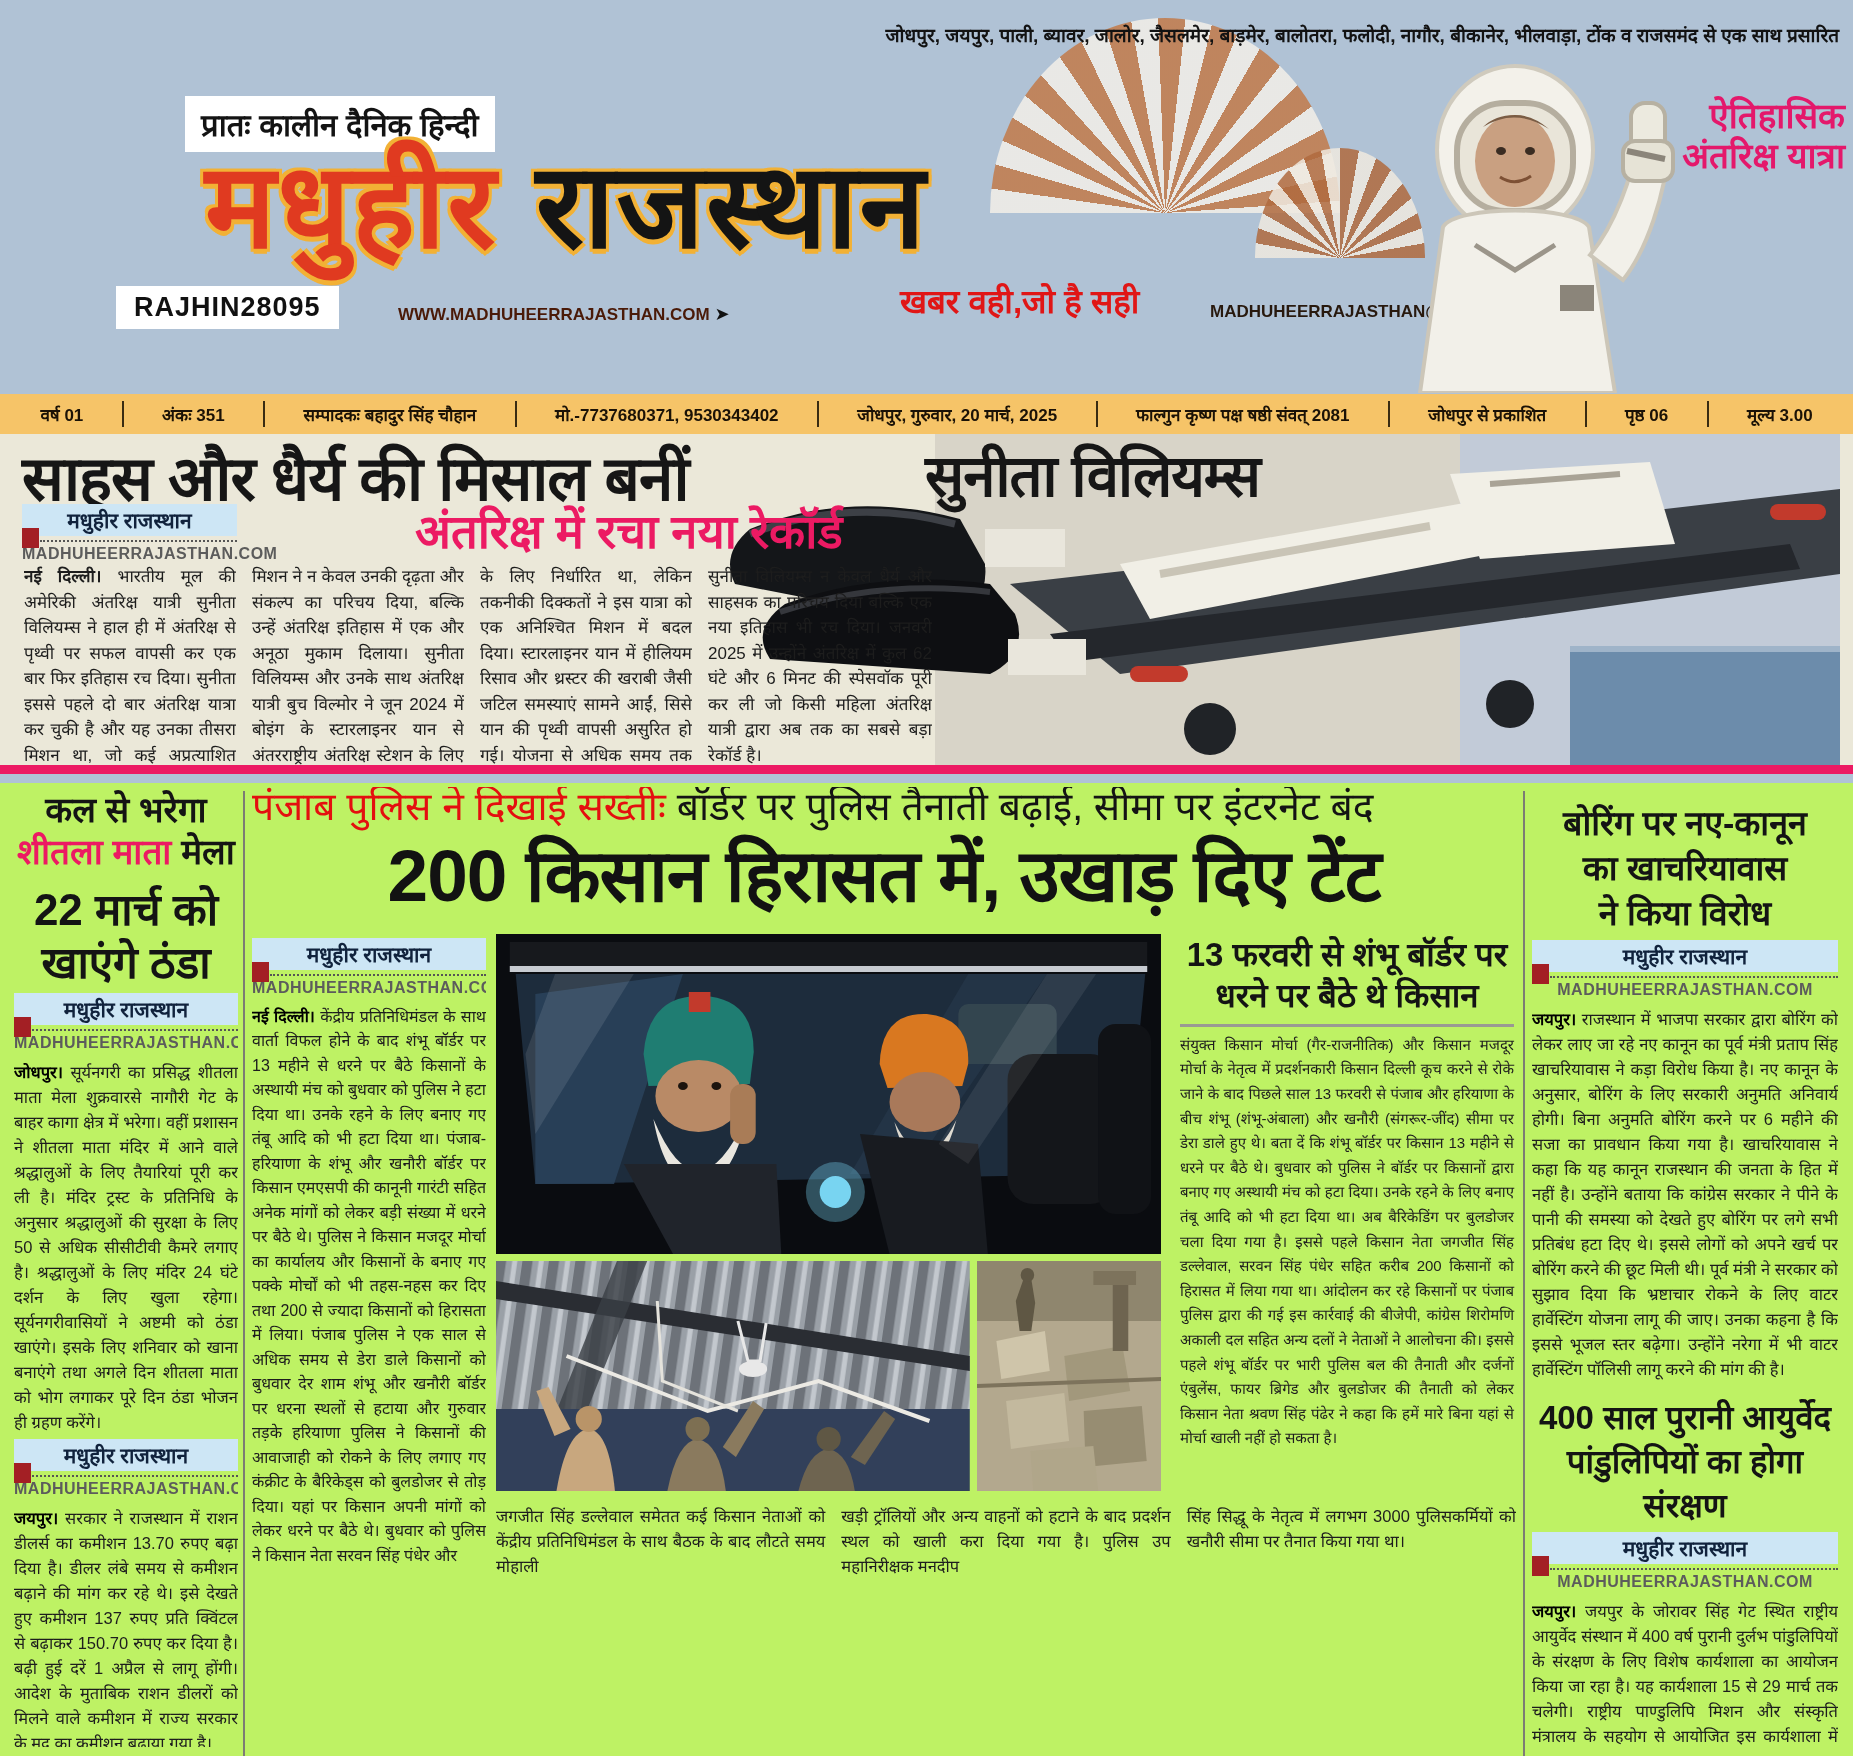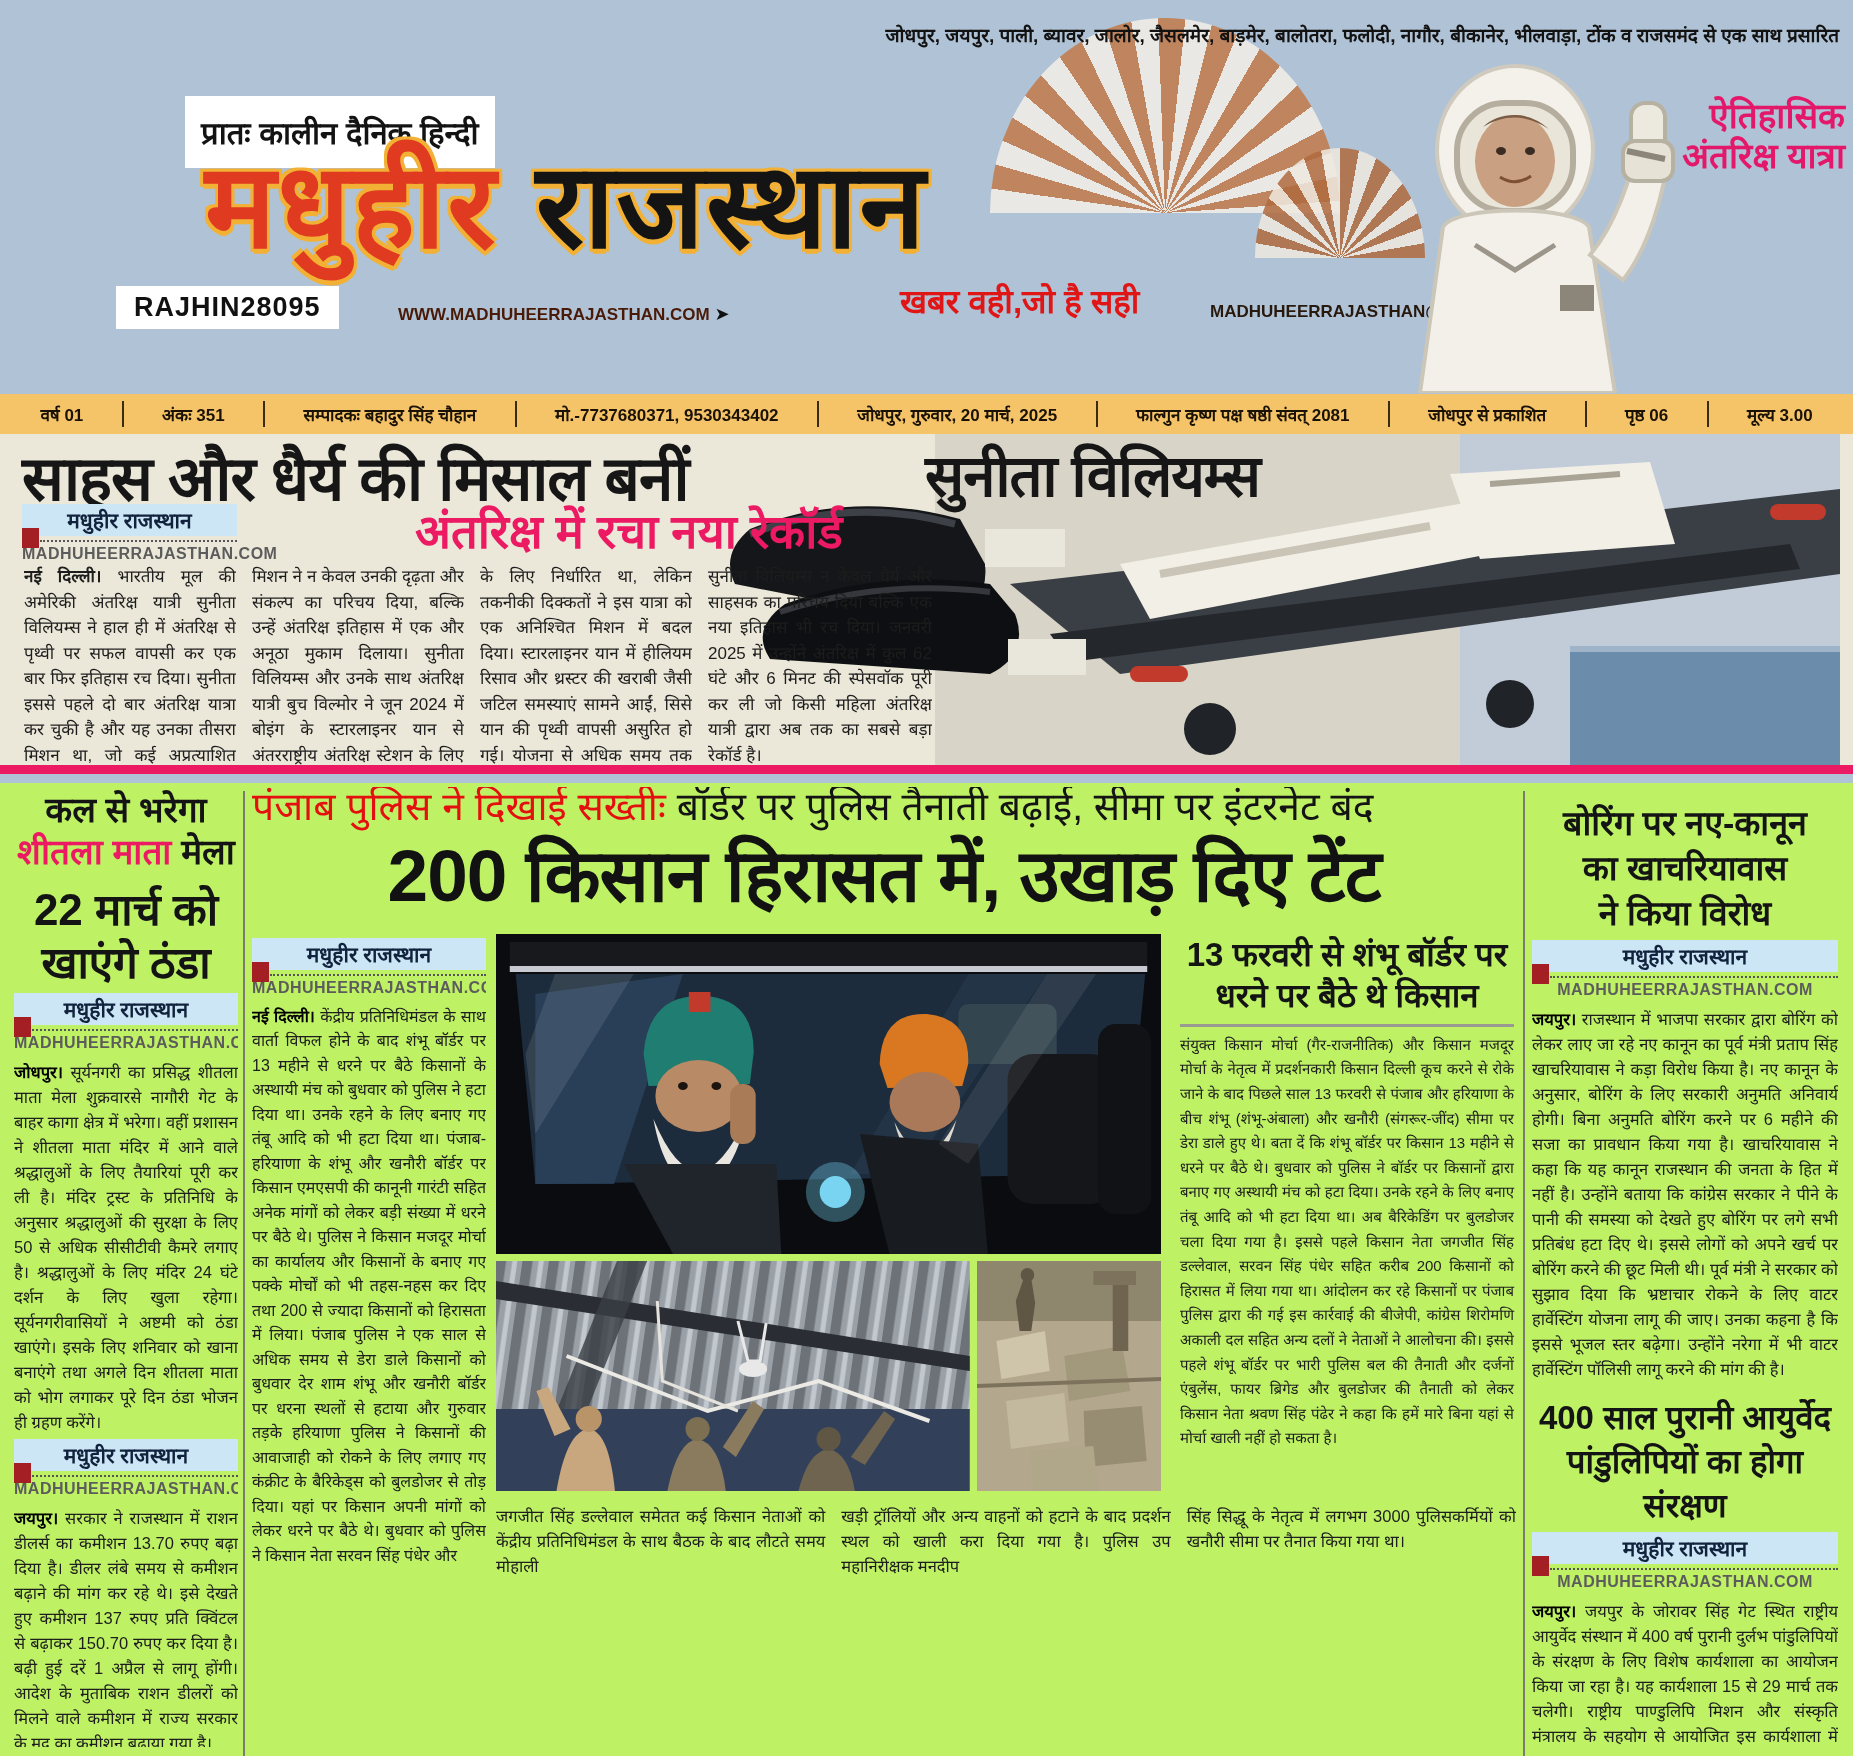--- a/index.html
+++ b/index.html
@@ -11,21 +11,21 @@
             text-align:right; font-size:19px; font-weight:bold; color:#121212; line-height:44px; z-index:3; }
 
   
   .parachute { position:absolute; border-radius:50% 50% 0 0 / 100% 100% 0 0; opacity:.85; z-index:0;
                background:repeating-conic-gradient(from -90deg at 50% 100%, #f3efe8 0 8deg, #c4severe 0); }
   .para1 { left:990px; top:18px; width:350px; height:195px;
            background:repeating-conic-gradient(from -90deg at 50% 100%, #f3efe8 0 8deg, #c27a49 8deg 16deg); }
   .para2 { left:1255px; top:148px; width:170px; height:110px;
            background:repeating-conic-gradient(from -90deg at 50% 100%, #efe9df 0 10deg, #b06a3e 10deg 20deg); }
   .daily-label { position:absolute; left:185px; top:96px; background:#ffffff; color:#131313;
-                 font-size:31px; font-weight:bold; padding:15px 16px; z-index:2; }
+                 font-size:31px; font-weight:bold; padding:7px 16px; z-index:2; }
   .main-title { position:absolute; left:205px; top:118px; z-index:2; white-space:nowrap;
                 font-size:118px; font-weight:bold; letter-spacing:2px; line-height:1.5;
                 text-shadow:-3px -3px 0 #f2b135, 3px -3px 0 #f2b135, -3px 3px 0 #f2b135, 3px 3px 0 #f2b135, 0 5px 0 #f2b135; }
   .title-red { color:#e03a20; }
   .title-black { color:#141414; margin-left:38px; }
   .reg-box { position:absolute; left:116px; top:286px; background:#ffffff; color:#111;
              font-size:27px; font-weight:bold; padding:6px 18px; z-index:2; letter-spacing:1px; }
   .website { position:absolute; left:398px; top:303px; font-size:17px; font-weight:bold; color:#4a1a08; z-index:2; }
   .tagline { position:absolute; left:900px; top:278px; font-size:33px; font-weight:bold; color:#e01616; z-index:2; }
   .email { position:absolute; left:1210px; top:300px; font-size:17px; font-weight:bold; color:#28190e; z-index:2; }

